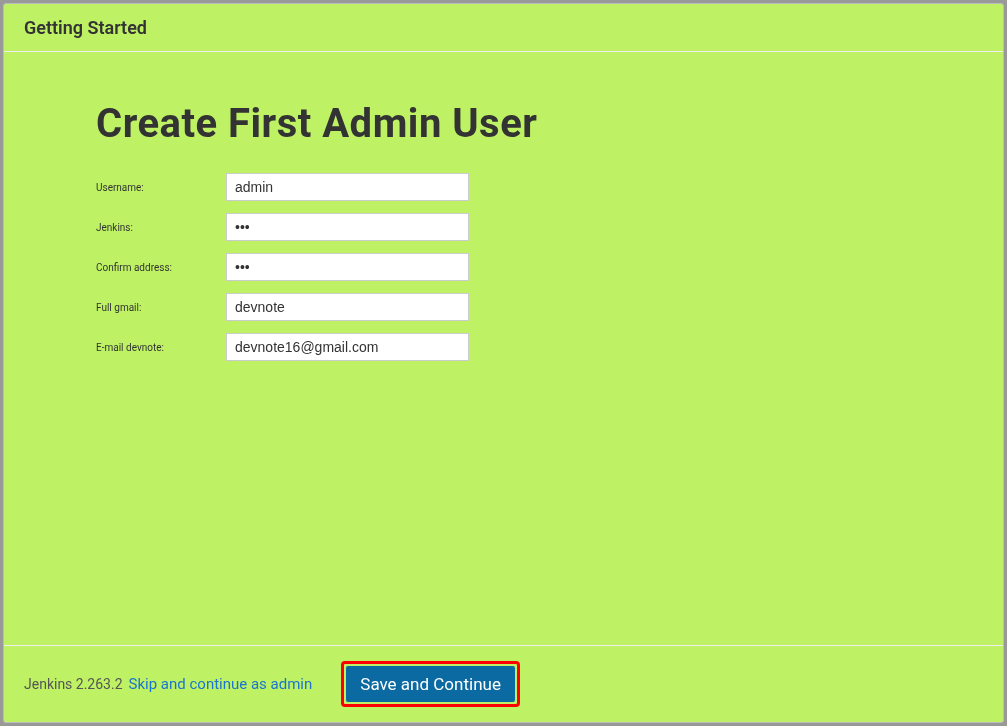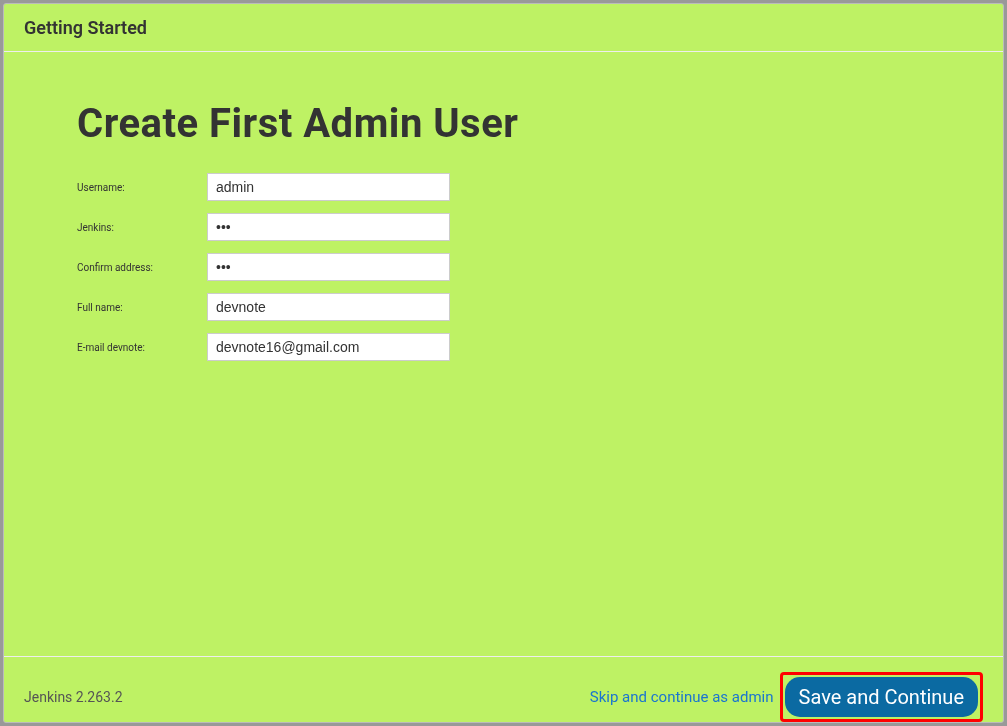--- a/index.html
+++ b/index.html
@@ -35,21 +35,21 @@
     }
 
     .header-title {
       font-size: 18px;
       font-weight: 600;
       color: #333;
     }
 
     .main {
       flex: 1;
-      padding: 48px 73px;
+      padding: 48px 92px;
       overflow: auto;
     }
 
     .page-title {
       font-size: 40px;
       font-weight: 700;
       color: #333;
       margin-bottom: 20px;
       letter-spacing: 0.5px;
     }
@@ -80,35 +80,34 @@
       padding: 4px 8px;
       font-size: 14px;
       color: #333;
       border: 1px solid #ccc;
       background: #fff;
       outline: none;
     }
 
     .footer {
       border-top: 1px solid #eee;
-      padding: 15px 20px 0 20px;
+      padding: 15px 20px 15px 20px;
       display: flex;
       align-items: center;
-      justify-content: space-between;
     }
 
     .version-text {
       font-size: 14px;
       color: #555;
     }
 
     .footer-actions {
       display: flex;
       align-items: center;
-      gap: 0;
+      gap: 23px;
     }
 
     .link-button {
       background: none;
       border: none;
       color: #1a75cf;
       font-size: 15px;
       cursor: pointer;
       padding: 8px 6px;
       font-family: inherit;
@@ -118,23 +117,23 @@
       border: 3px solid #ff0000;
       border-radius: 4px;
       padding: 2px;
       display: inline-flex;
     }
 
     .primary-button {
       background: #0b6aa2;
       color: #fff;
       border: none;
-      font-size: 20px;
+      font-size: 17px;
       padding: 8px 14px;
-      border-radius: 15px;
+      border-radius: 2px;
       cursor: pointer;
       font-family: inherit;
     }
   </style>
 </head>
 <body>
 
 <div class="window">
 
   <div class="header">
@@ -158,21 +157,21 @@
           <input type="password" class="form-input" value="•••" style="">
         </td>
       </tr>
       <tr class="form-row">
         <td class="form-label-cell">Confirm address:</td>
         <td class="form-input-cell">
           <input type="password" class="form-input" value="•••" style="">
         </td>
       </tr>
       <tr class="form-row">
-        <td class="form-label-cell">Full name:</td>
+        <td class="form-label-cell">Full gmail:</td>
         <td class="form-input-cell">
           <input type="text" class="form-input" value="devnote" style="">
         </td>
       </tr>
       <tr class="form-row">
         <td class="form-label-cell">E-mail devnote:</td>
         <td class="form-input-cell">
           <input type="text" class="form-input" value="devnote16@gmail.com" style="">
         </td>
       </tr>

